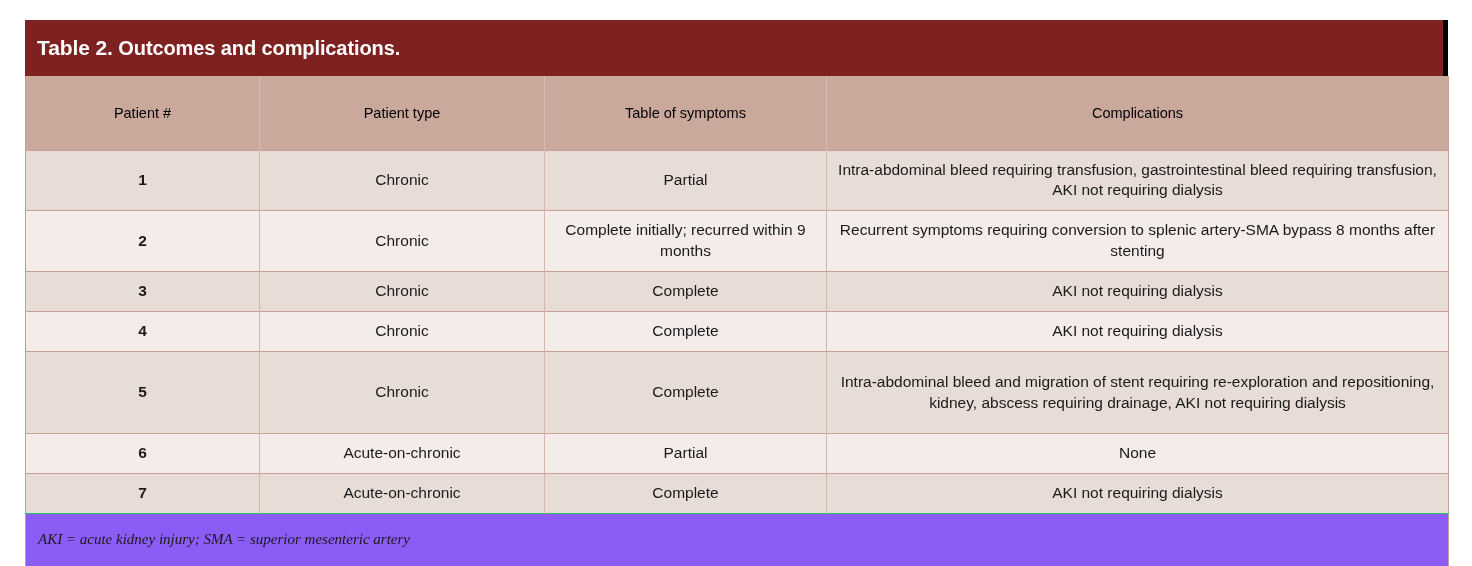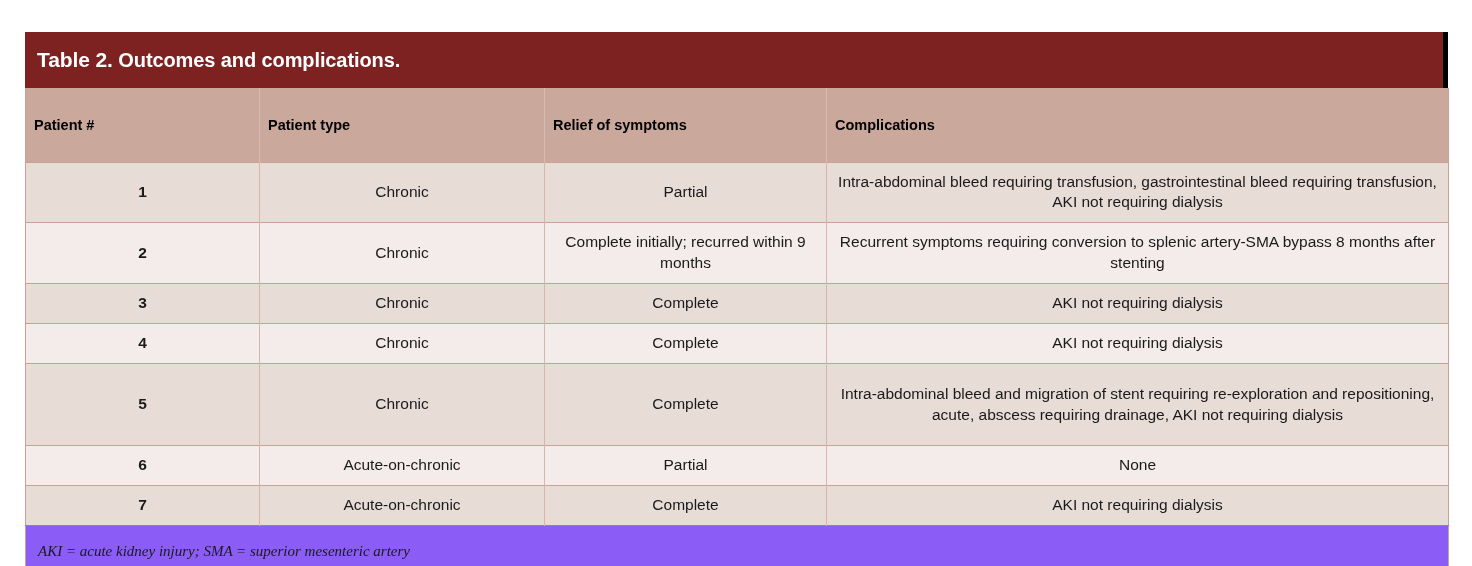--- a/index.html
+++ b/index.html
@@ -9,21 +9,21 @@
   }
   body {
     width: 1472px;
     height: 566px;
     font-family: "Liberation Sans", sans-serif;
     overflow: hidden;
   }
   #table-figure {
     position: absolute;
     left: 25px;
-    top: 32px;
+    top: 20px;
     width: 1423px;
     height: 527px;
     box-sizing: border-box;
   }
   
   .caption-bar {
     position: relative;
     height: 56px;
     background: #7d2220;
     display: flex;
@@ -64,24 +64,24 @@
   }
   table.outcomes col.c1 { width: 234px; }
   table.outcomes col.c2 { width: 285px; }
   table.outcomes col.c3 { width: 282px; }
   table.outcomes col.c4 { width: 622px; }
 
   thead th {
     background: #cba89c;
     color: #000000;
     font-size: 14.5px;
-    font-weight: bold;
+    font-weight: normal;
     height: 74px;
     vertical-align: middle;
-    text-align: left;
+    text-align: center;
     padding: 0 8px;
     border-right: 1px solid #d9bcb1;
     box-sizing: border-box;
   }
   thead th:last-child { border-right: none; }
 
   tbody td {
     font-size: 15.5px;
     color: #1a1a1a;
     text-align: center;
@@ -128,21 +128,21 @@
     <colgroup>
       <col class="c1">
         <col class="c2">
         <col class="c3">
         <col class="c4">
     </colgroup>
     <thead>
       <tr>
         <th>Patient #</th>
         <th>Patient type</th>
-        <th>Relief of symptoms</th>
+        <th>Table of symptoms</th>
         <th>Complications</th>
       </tr>
     </thead>
     <tbody>
       <tr class="shade-dark row-h60">
         <td class="pid">1</td>
         <td>Chronic</td>
         <td>Partial</td>
         <td>Intra-abdominal bleed requiring transfusion, gastrointestinal bleed requiring transfusion, AKI not requiring dialysis</td>
       </tr>
@@ -161,21 +161,21 @@
       <tr class="shade-light">
         <td class="pid">4</td>
         <td>Chronic</td>
         <td>Complete</td>
         <td>AKI not requiring dialysis</td>
       </tr>
       <tr class="shade-dark row-h82">
         <td class="pid">5</td>
         <td>Chronic</td>
         <td>Complete</td>
-        <td>Intra-abdominal bleed and migration of stent requiring re-exploration and repositioning, acute, abscess requiring drainage, AKI not requiring dialysis</td>
+        <td>Intra-abdominal bleed and migration of stent requiring re-exploration and repositioning, kidney, abscess requiring drainage, AKI not requiring dialysis</td>
       </tr>
       <tr class="shade-light">
         <td class="pid">6</td>
         <td>Acute-on-chronic</td>
         <td>Partial</td>
         <td>None</td>
       </tr>
       <tr class="shade-dark">
         <td class="pid">7</td>
         <td>Acute-on-chronic</td>

